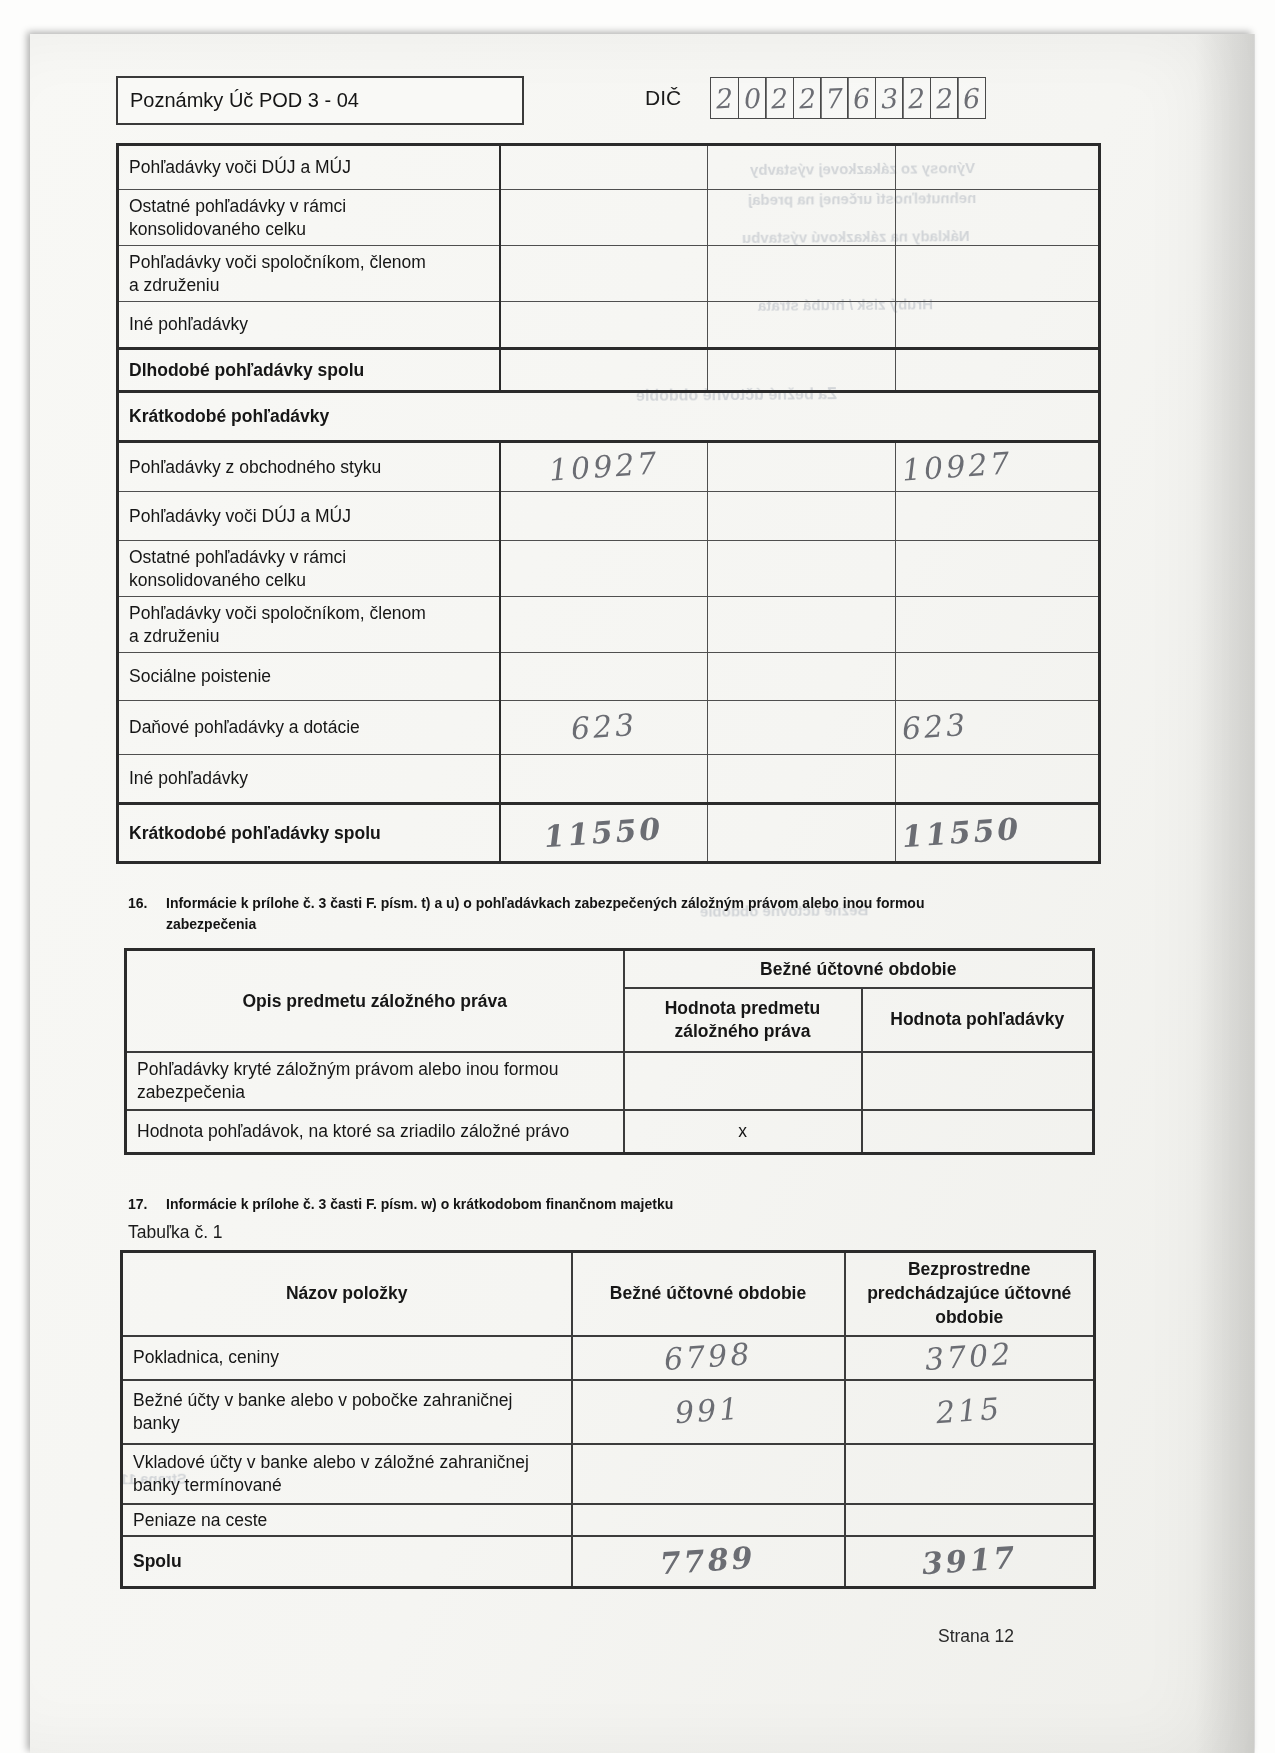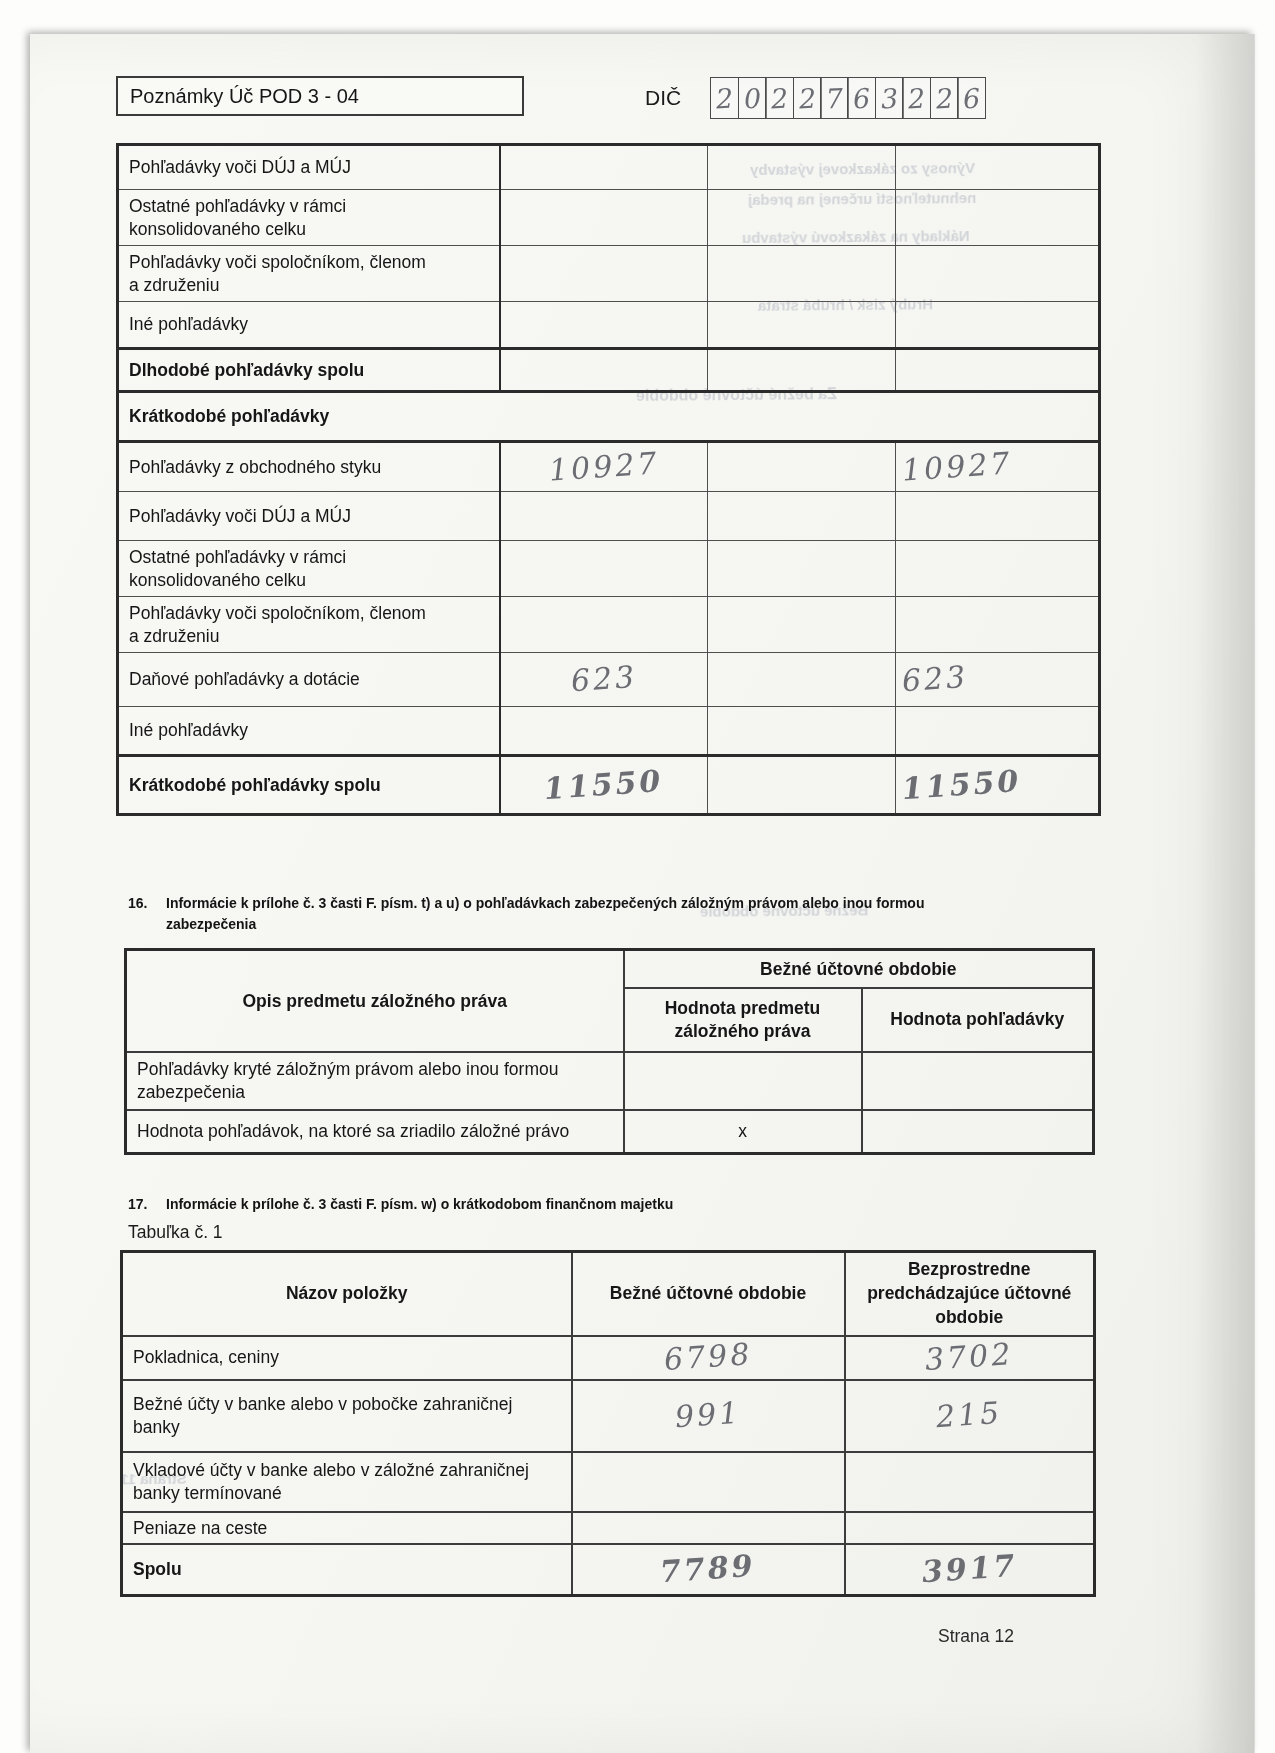--- a/index.html
+++ b/index.html
@@ -7,21 +7,21 @@
   #page { position:relative; width:1275px; height:1753px; background:#fdfdfc; overflow:hidden; color:#1b1b1b; }
   .paper {
     position:absolute; left:30px; top:34px; width:1224px; height:1719px;
     background:linear-gradient(115deg,#f8f8f5 0%,#f5f5f2 55%,#efefeb 100%);
     box-shadow:-3px -2px 7px rgba(0,0,0,.30), inset -50px 0 70px rgba(0,0,0,.05);
   }
   .edge-right { position:absolute; top:34px; right:20px; width:60px; height:1719px;
     background:linear-gradient(to right, rgba(0,0,0,0), rgba(0,0,0,.10)); pointer-events:none; }
 
   
-  .title-box { position:absolute; left:116px; top:76px; width:408px; height:40px;
+  .title-box { position:absolute; left:116px; top:76px; width:408px; height:49px;
     border:2px solid #3a3a3a; background:#f9f9f6; display:flex; align-items:center;
     padding-left:12px; font-size:20px; color:#161616; }
   .dic-label { position:absolute; left:645px; top:86px; font-size:21px; color:#1a1a1a; }
   .dic-boxes { position:absolute; left:712px; top:77px; display:flex; }
   .dic-cell { width:29px; height:42px; border:1.6px solid #4a4a4a; margin-left:-1.6px;
     display:flex; align-items:center; justify-content:center; background:rgba(255,255,255,.25); }
 
   
   .hw { font-family:"DejaVu Serif", serif; font-style:italic; color:#5d5f66;
     letter-spacing:3px; display:inline-block; transform:rotate(-4deg); opacity:.9; }
@@ -175,20 +175,26 @@
       <td class="v2"><span class="hw"></span></td>
     </tr>
     <tr style="height:56px">
       <td class="lbl">Ostatné pohľadávky v rámci konsolidovaného celku</td>
       <td class="v1"><span class="hw"></span></td>
       <td class="mid"></td>
       <td class="v2"><span class="hw"></span></td>
     </tr>
     <tr style="height:56px">
       <td class="lbl">Pohľadávky voči spoločníkom, členom a&nbsp;združeniu</td>
+      <td class="v1"><span class="hw"></span></td>
+      <td class="mid"></td>
+      <td class="v2"><span class="hw"></span></td>
+    </tr>
+    <tr style="height:48px">
+      <td class="lbl">Sociálne poistenie</td>
       <td class="v1"><span class="hw"></span></td>
       <td class="mid"></td>
       <td class="v2"><span class="hw"></span></td>
     </tr>
     <tr style="height:54px">
       <td class="lbl">Daňové pohľadávky a dotácie</td>
       <td class="v1"><span class="hw">623</span></td>
       <td class="mid"></td>
       <td class="v2"><span class="hw">623</span></td>
     </tr>
@@ -256,21 +262,21 @@
         <tr style="height:84px">
       <td class="hdr">Názov položky</td>
       <td class="hdr">Bežné účtovné obdobie</td>
       <td class="hdr">Bezprostredne predchádzajúce účtovné obdobie</td>
     </tr>
     <tr style="height:44px">
       <td class="lbl">Pokladnica, ceniny</td>
       <td class="cell-c"><span class="hw">6798</span></td>
       <td class="cell-c"><span class="hw">3702</span></td>
     </tr>
-    <tr style="height:72px">
+    <tr style="height:64px">
       <td class="lbl">Bežné účty v banke alebo v pobočke zahraničnej banky</td>
       <td class="cell-c"><span class="hw">991</span></td>
       <td class="cell-c"><span class="hw">215</span></td>
     </tr>
     <tr style="height:60px">
       <td class="lbl">Vkladové účty v banke alebo v záložné zahraničnej banky termínované</td>
       <td class="cell-c"><span class="hw"></span></td>
       <td class="cell-c"><span class="hw"></span></td>
     </tr>
     <tr style="height:30px">

